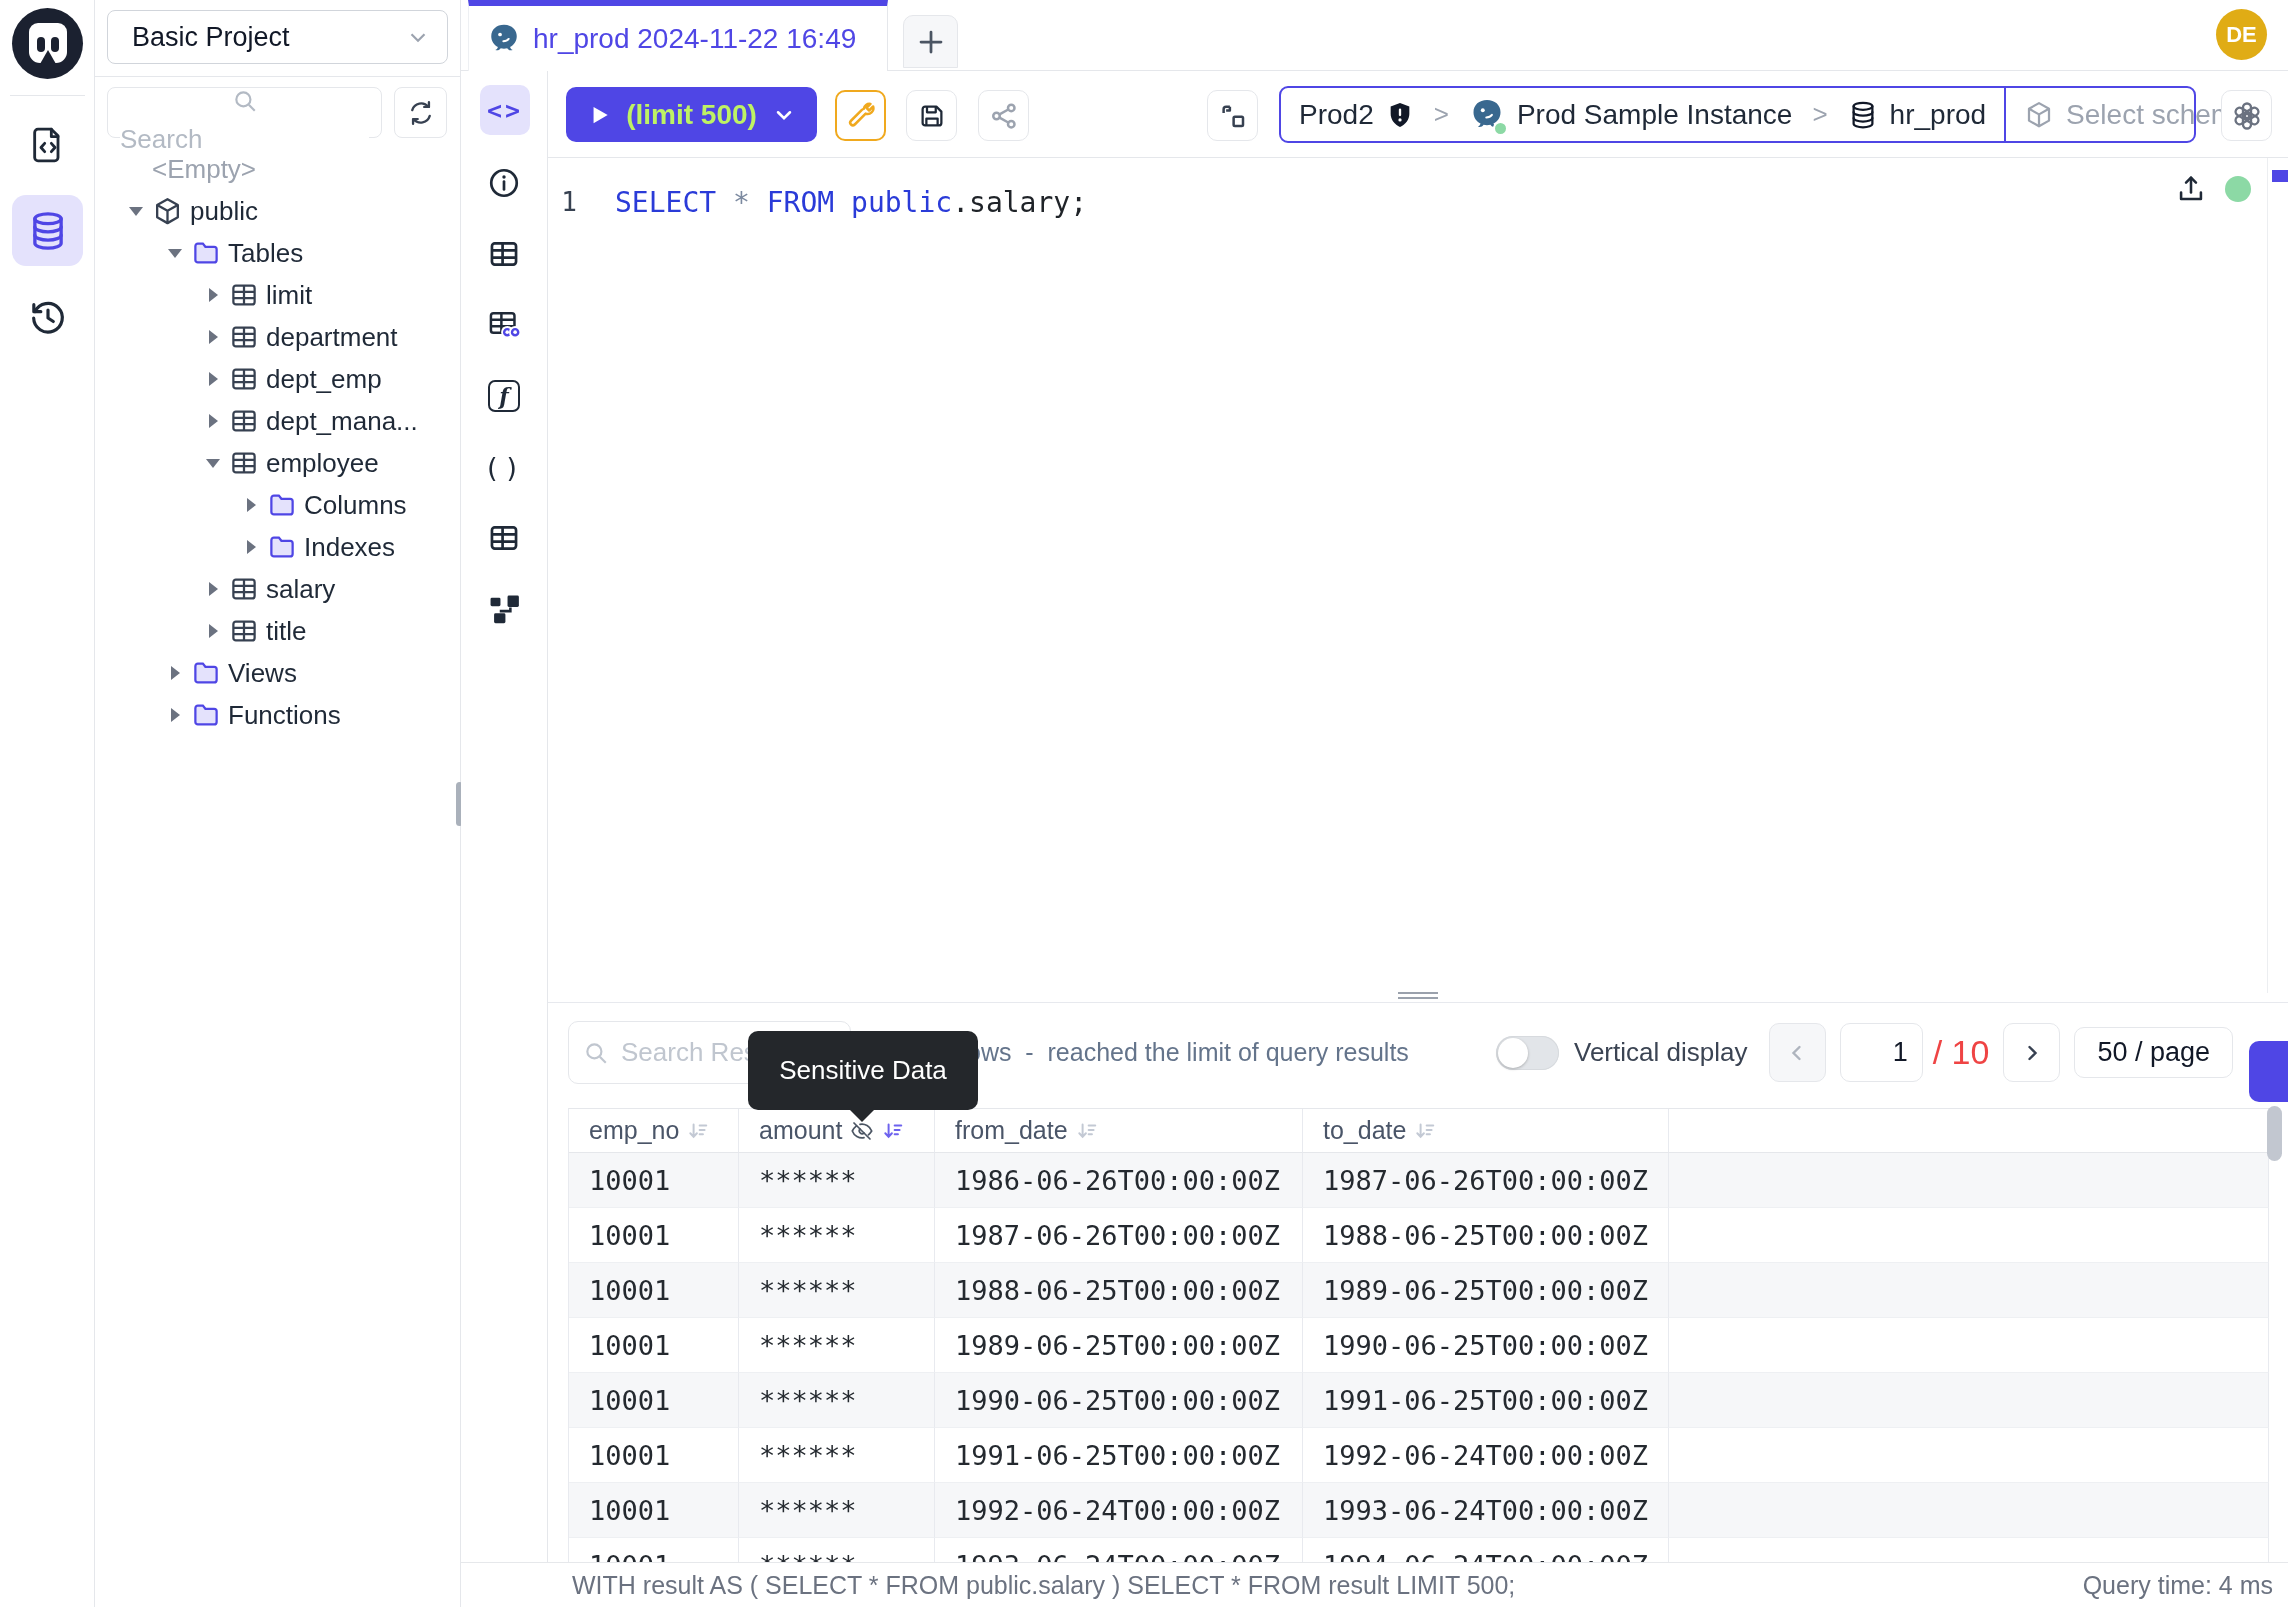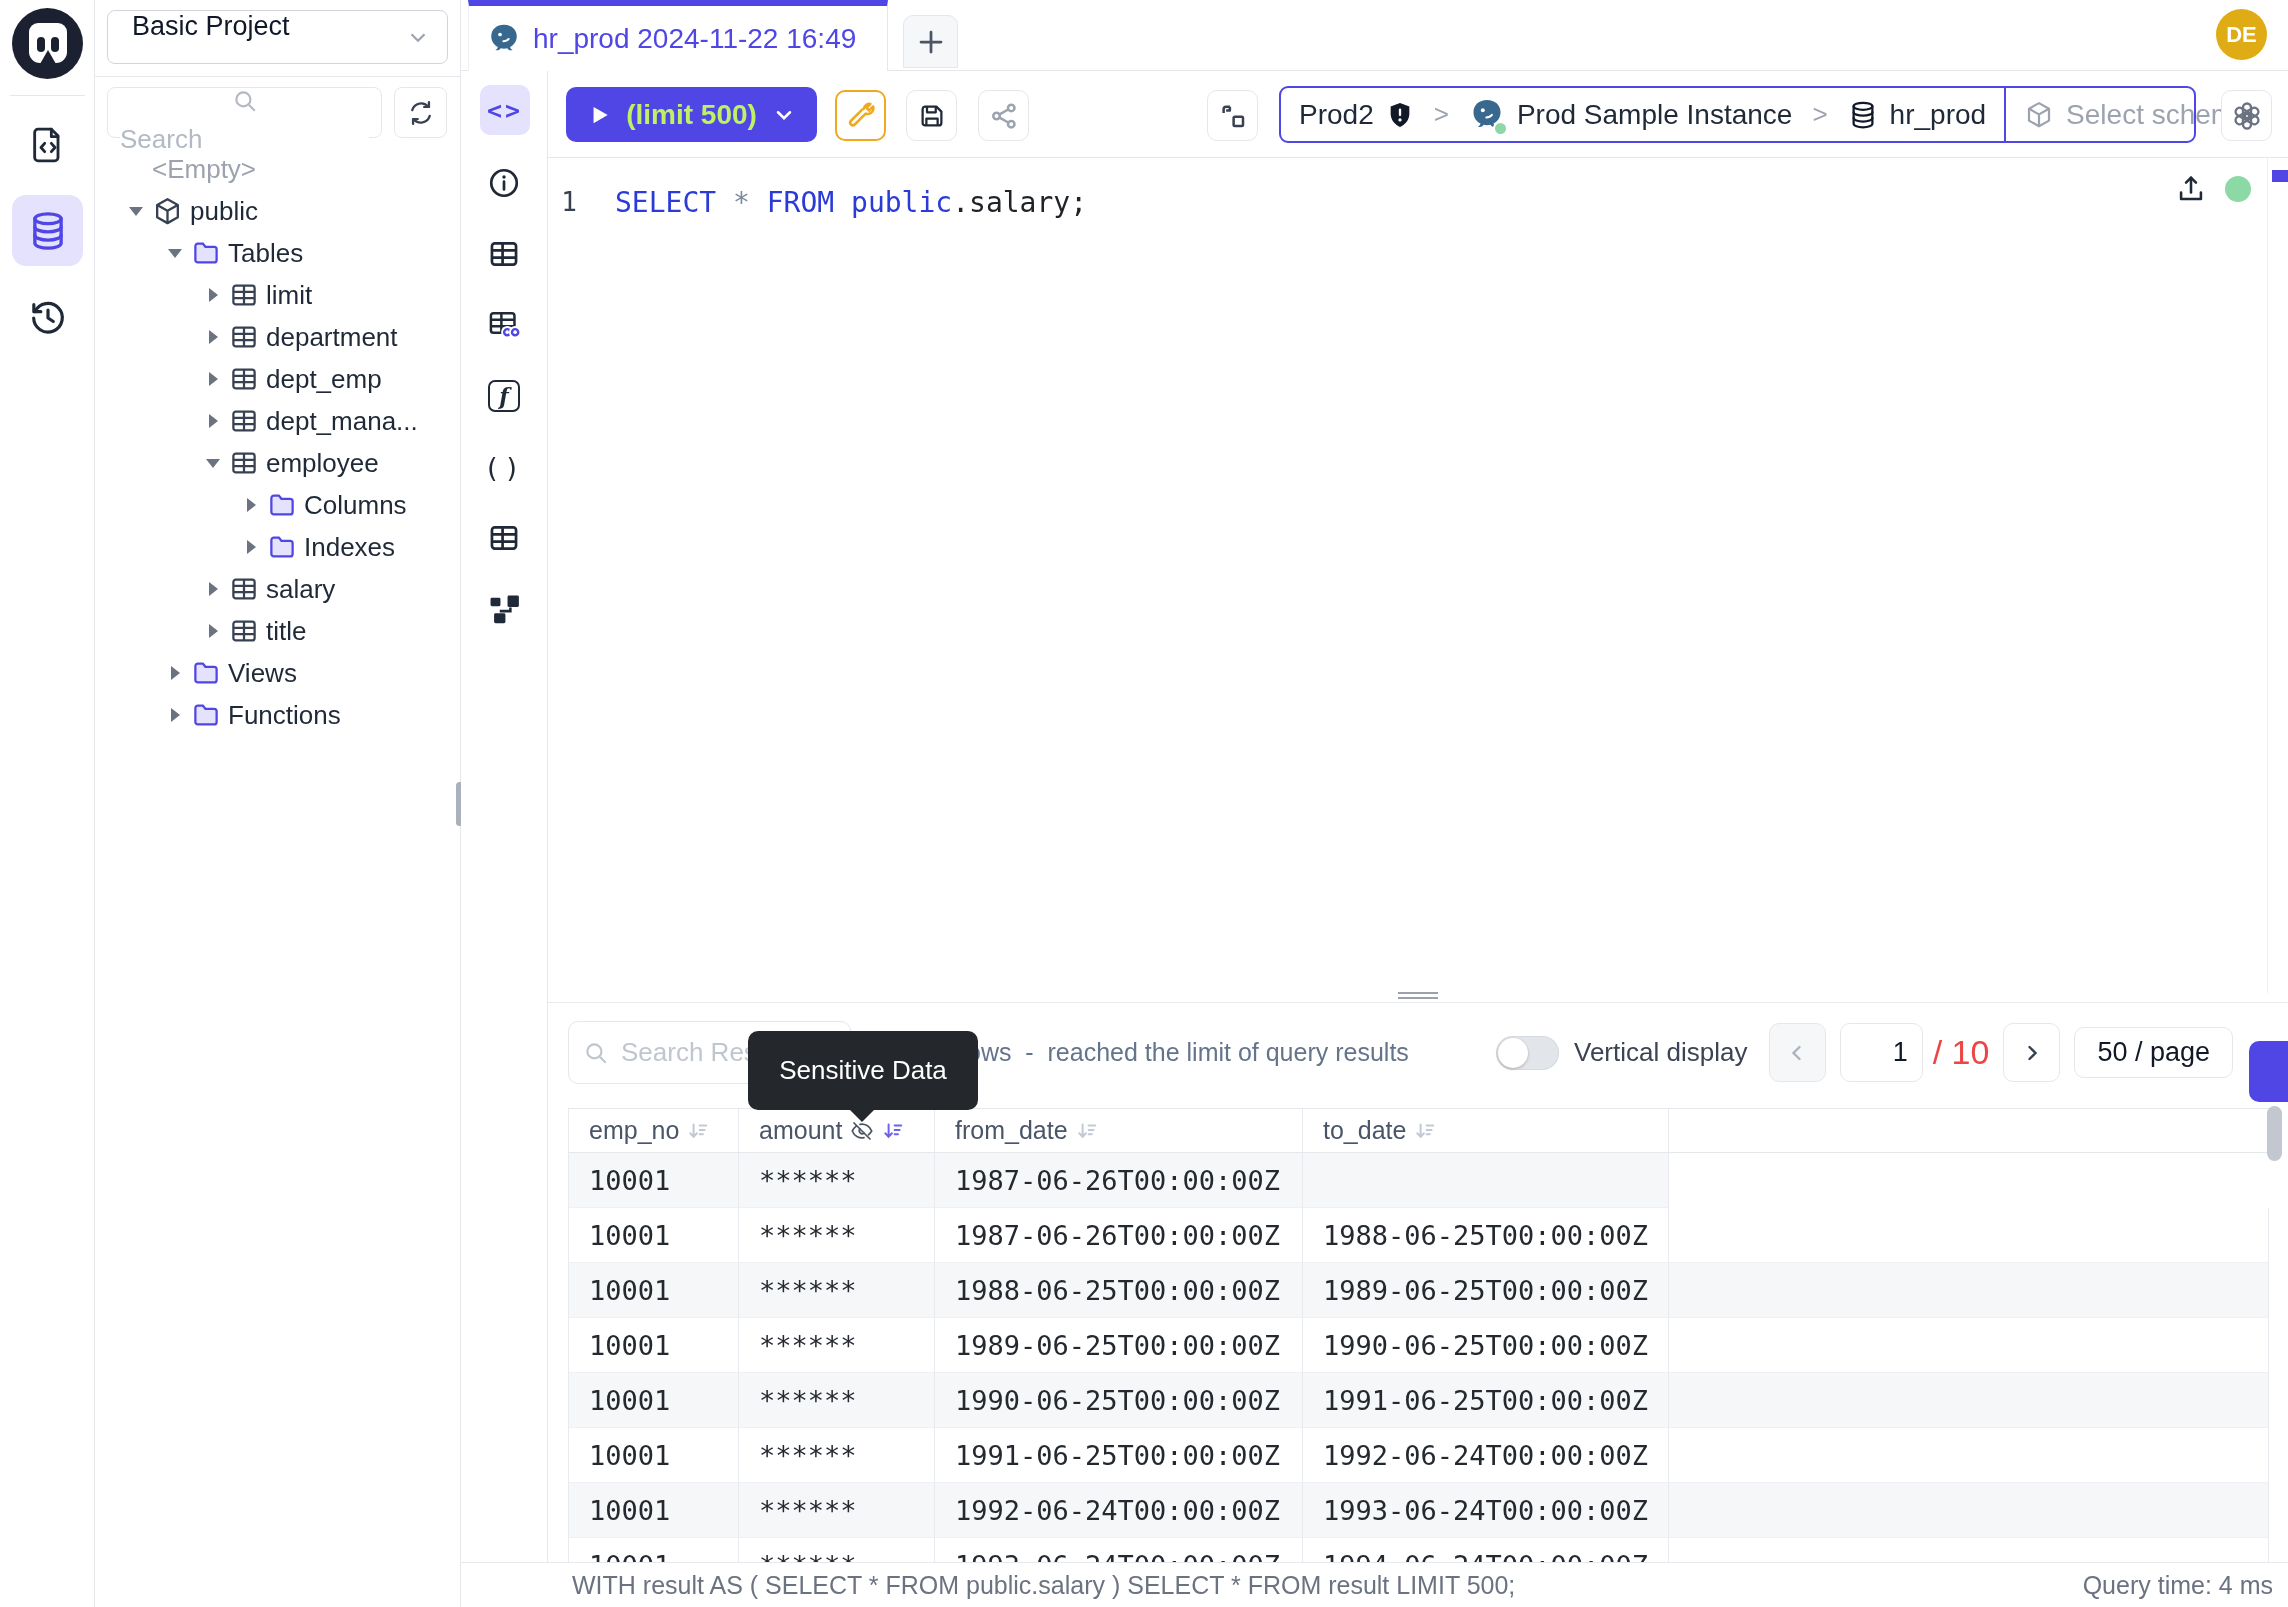--- a/index.html
+++ b/index.html
@@ -15,21 +15,21 @@
   .logo .face{ position:absolute; left:17px; top:15px; width:38px; height:40px; background:#fff; border-radius:9px 9px 11px 11px; }
   .logo .eye{ position:absolute; top:14px; width:8px; height:15px; background:#1b2130; border-radius:4px; }
   .logo .eye.l{ left:8px; } .logo .eye.r{ left:22px; }
   .logo .notch{ position:absolute; left:11px; bottom:-1px; width:0; height:0; border-left:8px solid transparent; border-right:8px solid transparent; border-bottom:14px solid #1b2130; }
   .rail-div{ position:absolute; left:10px; top:95px; width:75px; height:1px; background:#e5e7eb; }
   .rail-btn{ position:absolute; left:12px; width:71px; height:71px; border-radius:14px; display:flex; align-items:center; justify-content:center; }
   .rail-btn.active{ background:#e4e2fc; }
 
   
   .sidebar{ position:absolute; left:95px; top:0; width:366px; height:1608px; border-right:1px solid #e5e7eb; background:#fff; }
-  .proj-select{ position:absolute; left:12px; top:10px; width:341px; height:54px; border:1px solid #d1d5db; border-radius:8px; display:flex; padding:0 16px 0 24px; background:#fff; }
+  .proj-select{ position:absolute; left:12px; top:10px; width:341px; height:54px; border:1px solid #d1d5db; border-radius:8px; display:flex; align-items:center; padding:0 16px 0 24px; background:#fff; }
   .proj-select .lbl{ font-size:27px; color:#111827; flex:1; }
   .sb-div{ position:absolute; left:0; top:76px; width:366px; height:1px; background:#e5e7eb; }
   .sb-search{ position:absolute; left:12px; top:87px; width:275px; height:51px; border:1px solid #e5e7eb; border-radius:8px; display:flex; align-items:center; padding:0 12px; gap:10px; background:#fff;flex-direction:column; }
   .sb-search input{ border:0; outline:0; width:100%; font-size:26px; color:#1f2937; font-family:"Liberation Sans",sans-serif; }
   .sb-search input::placeholder{ color:#b3bac4; }
   .sb-refresh{ position:absolute; left:299px; top:87px; width:53px; height:51px; border:1px solid #e5e7eb; border-radius:8px; display:flex; align-items:center; justify-content:center; background:#fff; }
   .tree{ position:absolute; left:0; top:148px; width:366px; }
   .trow{ height:42px; display:flex; align-items:center; gap:7px; font-size:26px; color:#1f2937; cursor:default; }
   .trow .lab{ white-space:nowrap; }
   .lv0{ padding-left:32px; } .lv1{ padding-left:71px; } .lv2{ padding-left:109px; } .lv3{ padding-left:147px; } .lvE{ padding-left:57px; }
@@ -639,20 +639,21 @@
                 <path d="M11.5 5h6M11.5 9h4.5M11.5 13h3"></path>
               </svg>
             </span>
         </div>
         <div class="gcell"></div>
       </div>
 
       <div class="grow gdata">
         <div class="gcell">10001</div>
         <div class="gcell">******</div>
+        <div class="gcell">1986-06-26T00:00:00Z</div>
         <div class="gcell">1987-06-26T00:00:00Z</div>
         <div class="gcell"></div>
       </div>
       <div class="grow gdata">
         <div class="gcell">10001</div>
         <div class="gcell">******</div>
         <div class="gcell">1987-06-26T00:00:00Z</div>
         <div class="gcell">1988-06-25T00:00:00Z</div>
         <div class="gcell"></div>
       </div>

